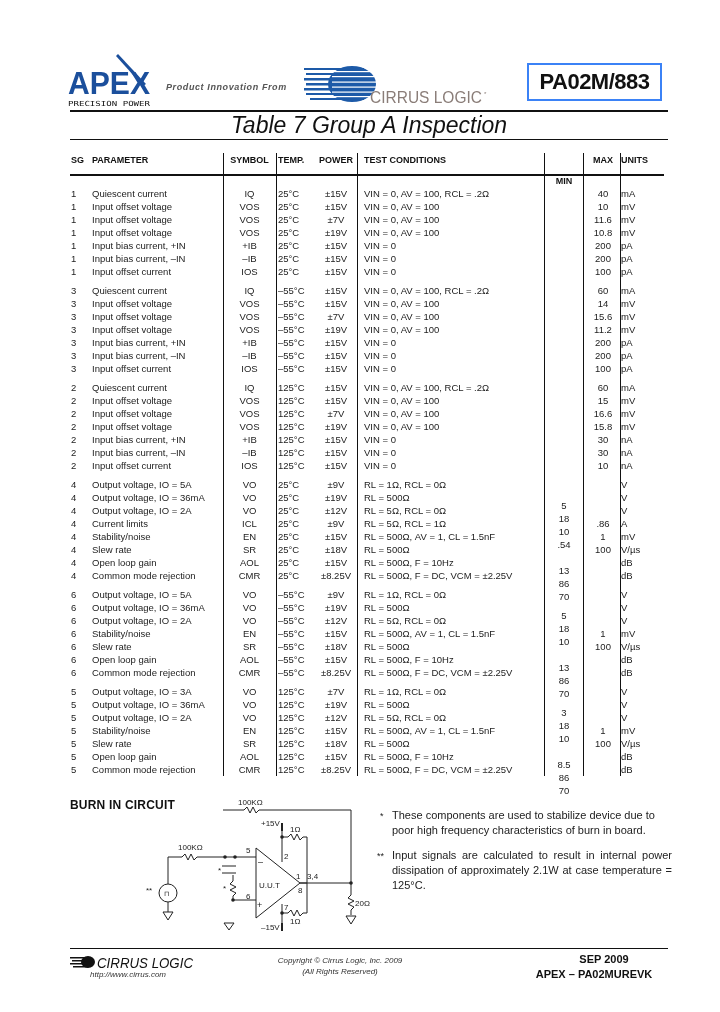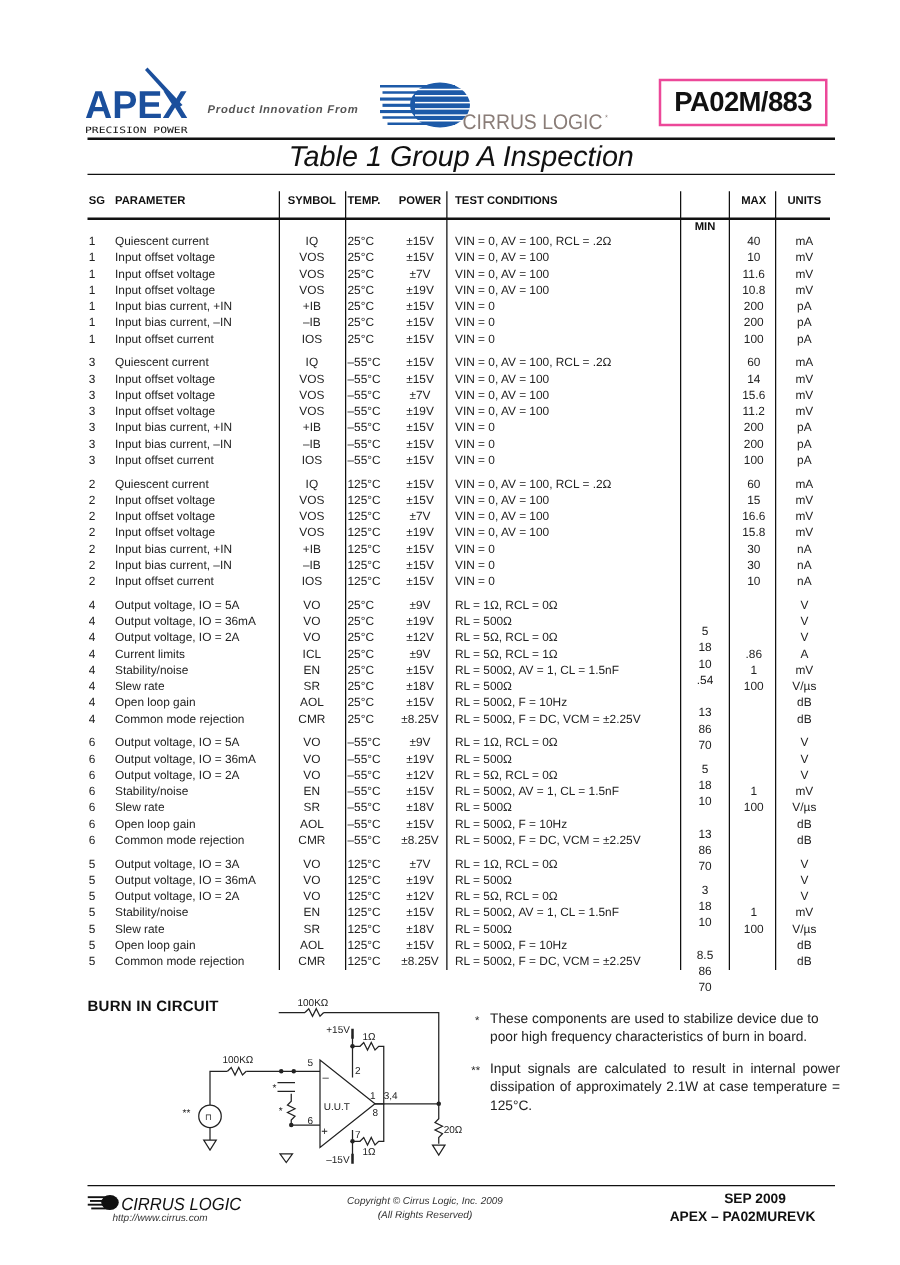--- a/index.html
+++ b/index.html
@@ -2,40 +2,40 @@
 <html><head>
 <meta charset="utf-8">
 <style>
   html, body { margin:0; padding:0; background:#ffffff; }
   body { width:720px; height:1012px; position:relative; overflow:hidden; font-family:"Liberation Sans", sans-serif; color:#111; }
   .abs { position:absolute; }
   
   #apex-logo { left:68px; top:52px; width:92px; height:56px; }
   #tagline { left:166px; top:82px; font-size:9px; font-style:italic; font-weight:bold; color:#555; letter-spacing:0.6px; }
   #cirrus-logo { left:302px; top:62px; width:190px; height:46px; }
-  #partnum { left:527px; top:63px; width:135px; height:38px; border:2px solid #ec4899; box-sizing:border-box; font-size:22px; font-weight:bold; text-align:center; line-height:34px; letter-spacing:-0.5px; }
+  #partnum { left:527px; top:63px; width:135px; height:38px; border:2px solid #3b82f6; box-sizing:border-box; font-size:22px; font-weight:bold; text-align:center; line-height:34px; letter-spacing:-0.5px; }
   #rule-top { left:70px; top:110px; width:598px; height:2px; background:#111; }
   #title { left:70px; top:112px; width:598px; text-align:center; font-size:23px; font-style:italic; line-height:27px; }
   #rule-bot { left:70px; top:139px; width:598px; height:1px; background:#111; }
   
   #tbl { left:70px; top:151px; width:598px; font-size:9.5px; color:#222; }
   .hdr { position:relative; height:20px; font-weight:bold; font-size:9px; color:#111; }
   .hdr span { position:absolute; top:4px; }
   .hdr-line { position:absolute; left:0; top:23px; width:594px; height:2px; background:#111; }
   .row { position:relative; height:13px; line-height:13px; }
   .row span { position:absolute; top:0; white-space:nowrap; }
   .c-sg { left:1px; }
   .c-par { left:22px; }
   .c-sym { left:153px; width:53px; text-align:center; }
   .c-temp { left:208px; width:40px; text-align:left; }
   .c-pow { left:246px; width:40px; text-align:center; }
   .c-cond { left:294px; }
   .c-min { left:474px; width:40px; text-align:center;margin-top:21px; }
   .c-max { left:513px; width:40px; text-align:center; }
-  .c-unit { left:551px; width:45px; text-align:center; }
+  .c-unit { left:551px; width:45px; text-align:left; }
   .gap { height:6px; }
   .vline { position:absolute; width:1px; background:#111; top:153px; height:623px; }
   
   #burn-title { left:70px; top:798px; font-size:12px; font-weight:bold; letter-spacing:0.2px; }
   #circuit { left:140px; top:795px; width:230px; height:140px; }
   .note { font-size:11px; color:#222; line-height:15px; }
   #note1-mark { left:380px; top:809px; font-size:9px; }
   #note1 { left:392px; top:808px; width:280px; }
   #note2-mark { left:377px; top:849px; font-size:9px; }
   #note2 { left:392px; top:848px; width:280px; text-align:justify; }
@@ -73,21 +73,21 @@
     <rect x="30" y="19.5" width="46" height="1.2"></rect>
       <rect x="30" y="24.5" width="46" height="1.2"></rect>
     <rect x="30" y="29.5" width="46" height="1.2"></rect>
       <rect x="30" y="34" width="46" height="1.2"></rect>
   </g>
   <text x="68" y="41" font-family="Liberation Sans, sans-serif" font-size="17" fill="#8a7d78" textLength="112" lengthAdjust="spacingAndGlyphs">CIRRUS LOGIC</text>
   <text x="182" y="34" font-size="6" fill="#8a7d78">*</text>
 </svg>
 <div id="partnum" class="abs">PA02M/883</div>
 <div id="rule-top" class="abs"></div>
-<div id="title" class="abs">Table 1 Group A Inspection</div>
+<div id="title" class="abs">Table 7 Group A Inspection</div>
 <div id="rule-bot" class="abs"></div>
 
 <div class="vline" style="left:223px"></div>
 <div class="vline" style="left:276px"></div>
 <div class="vline" style="left:357px"></div>
 <div class="vline" style="left:544px"></div>
 <div class="vline" style="left:583px"></div>
 <div class="vline" style="left:620px"></div>
 
 <div id="tbl" class="abs">

